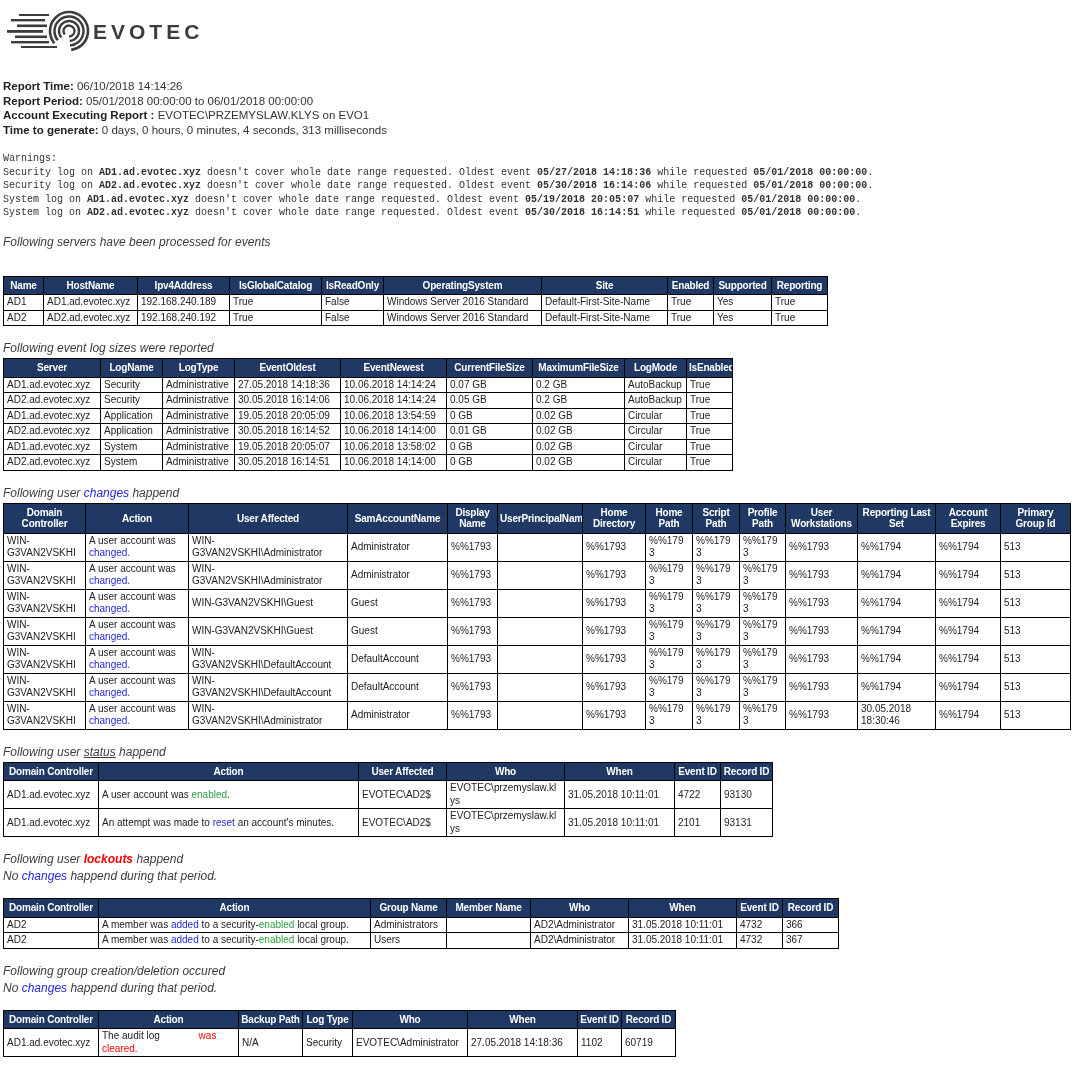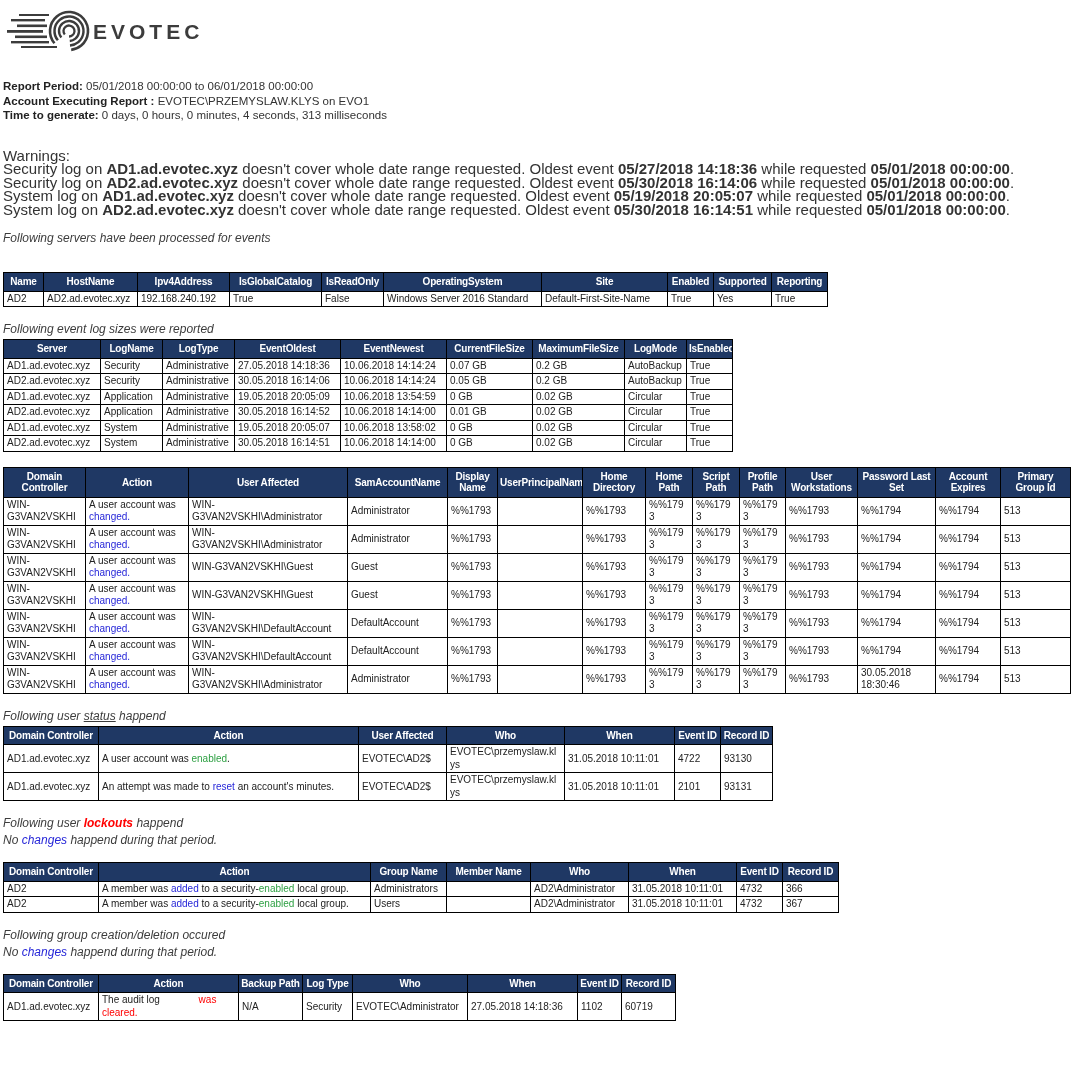--- a/index.html
+++ b/index.html
@@ -8,21 +8,21 @@
     font-family:"Liberation Sans",sans-serif;
     color:#1d1d1d;
     padding:4px 0 10px 3px;box-sizing:border-box;
   }
   
   .logo{margin:3px 0 22px 2px;}
   
   .meta{font-size:11.5px;line-height:14.5px;color:#333;}
   .meta b{color:#222;}
   
-  .warnings{margin-top:26px;font-size:15px;line-height:13.6px;color:#333;}
+  .warnings{margin-top:15px;font-size:10px;line-height:13.6px;color:#333;font-family:Liberation Mono, monospace;}
   .w-b{font-weight:bold;}
   
   .section{margin-top:15px;}
   .caption{font-style:italic;font-size:12px;color:#3c3c3c;margin:0 0 3px 0;line-height:14px;}
   .note{font-style:italic;font-size:12px;color:#3c3c3c;margin:0;line-height:14px;}
   
   .w-blue{color:#2626d8;}
   .w-green{color:#2EA043;}
   .w-red{color:#ff0000;padding-left:36px;}
   .w-redb{color:#ff0000;font-weight:bold;text-align:right;}
@@ -59,20 +59,21 @@
       <circle cx="64" cy="24" r="19" stroke-width="2.6" stroke-dasharray="100 19" transform="rotate(140 64 24)"></circle>
       <circle cx="64" cy="24" r="14.5" stroke-width="2.5" stroke-dasharray="77 14" transform="rotate(140 64 24)"></circle>
       <circle cx="64" cy="24" r="10" stroke-width="2.4" stroke-dasharray="53 10" transform="rotate(140 64 24)"></circle>
       <circle cx="64" cy="24" r="5.5" stroke-width="2.3" stroke-dasharray="29 5" transform="rotate(140 64 24)"></circle>
     </g>
     <text x="88" y="32" font-family="Liberation Sans, sans-serif" font-size="21" font-weight="bold" letter-spacing="4" fill="#3c3c3c">EVOTEC</text>
   </svg>
 </div>
 
 <div class="meta">
+  <div><b>Report Time:</b><span> 06/10/2018 14:14:26</span></div>
   <div><b>Report Period:</b><span> 05/01/2018 00:00:00 to 06/01/2018 00:00:00</span></div>
   <div><b>Account Executing Report :</b><span> EVOTEC\PRZEMYSLAW.KLYS on EVO1</span></div>
   <div><b>Time to generate:</b><span> 0 days, 0 hours, 0 minutes, 4 seconds, 313 milliseconds</span></div>
 </div>
 
 <div class="warnings">
   <div>Warnings:</div>
   <div><span>Security log on </span><span class="w-b">AD1.ad.evotec.xyz</span><span> doesn't cover whole date range requested. Oldest event </span><span class="w-b">05/27/2018 14:18:36</span><span> while requested </span><span class="w-b">05/01/2018 00:00:00</span><span>.</span></div>
   <div><span>Security log on </span><span class="w-b">AD2.ad.evotec.xyz</span><span> doesn't cover whole date range requested. Oldest event </span><span class="w-b">05/30/2018 16:14:06</span><span> while requested </span><span class="w-b">05/01/2018 00:00:00</span><span>.</span></div>
   <div><span>System log on </span><span class="w-b">AD1.ad.evotec.xyz</span><span> doesn't cover whole date range requested. Oldest event </span><span class="w-b">05/19/2018 20:05:07</span><span> while requested </span><span class="w-b">05/01/2018 00:00:00</span><span>.</span></div>
@@ -103,20 +104,32 @@
           <th>IsReadOnly</th>
           <th>OperatingSystem</th>
           <th>Site</th>
           <th>Enabled</th>
           <th>Supported</th>
           <th>Reporting</th>
         </tr>
       </thead>
       <tbody>
         <tr>
+          <td>AD1</td>
+          <td>AD1.ad.evotec.xyz</td>
+          <td>192.168.240.189</td>
+          <td>True</td>
+          <td>False</td>
+          <td>Windows Server 2016 Standard</td>
+          <td>Default-First-Site-Name</td>
+          <td>True</td>
+          <td>Yes</td>
+          <td>True</td>
+        </tr>
+        <tr>
           <td>AD2</td>
           <td>AD2.ad.evotec.xyz</td>
           <td>192.168.240.192</td>
           <td>True</td>
           <td>False</td>
           <td>Windows Server 2016 Standard</td>
           <td>Default-First-Site-Name</td>
           <td>True</td>
           <td>Yes</td>
           <td>True</td>
@@ -217,20 +230,21 @@
           <td>0 GB</td>
           <td>0.02 GB</td>
           <td>Circular</td>
           <td>True</td>
         </tr>
       </tbody>
     </table>
 </div>
 
 <div class="section">
+  <div class="caption"><span>Following user </span><span class="w-blue">changes</span><span> happend</span></div>
   <table style="width: 1067px;">
       <colgroup>
         <col style="width: 82px;">
         <col style="width: 103px;">
         <col style="width: 159px;">
         <col style="width: 100px;">
         <col style="width: 50px;">
         <col style="width: 85px;">
         <col style="width: 63px;">
         <col style="width: 47px;">
@@ -247,21 +261,21 @@
           <th>Action</th>
           <th>User Affected</th>
           <th>SamAccountName</th>
           <th>Display Name</th>
           <th>UserPrincipalName</th>
           <th>Home Directory</th>
           <th>Home Path</th>
           <th>Script Path</th>
           <th>Profile Path</th>
           <th>User Workstations</th>
-          <th>Password Last Set</th>
+          <th>Reporting Last Set</th>
           <th>Account Expires</th>
           <th>Primary Group Id</th>
         </tr>
       </thead>
       <tbody>
         <tr>
           <td>WIN-G3VAN2VSKHI</td>
           <td><span>A user account was </span><span class="w-blue">changed.</span></td>
           <td>WIN-G3VAN2VSKHI\Administrator</td>
           <td>Administrator</td>

